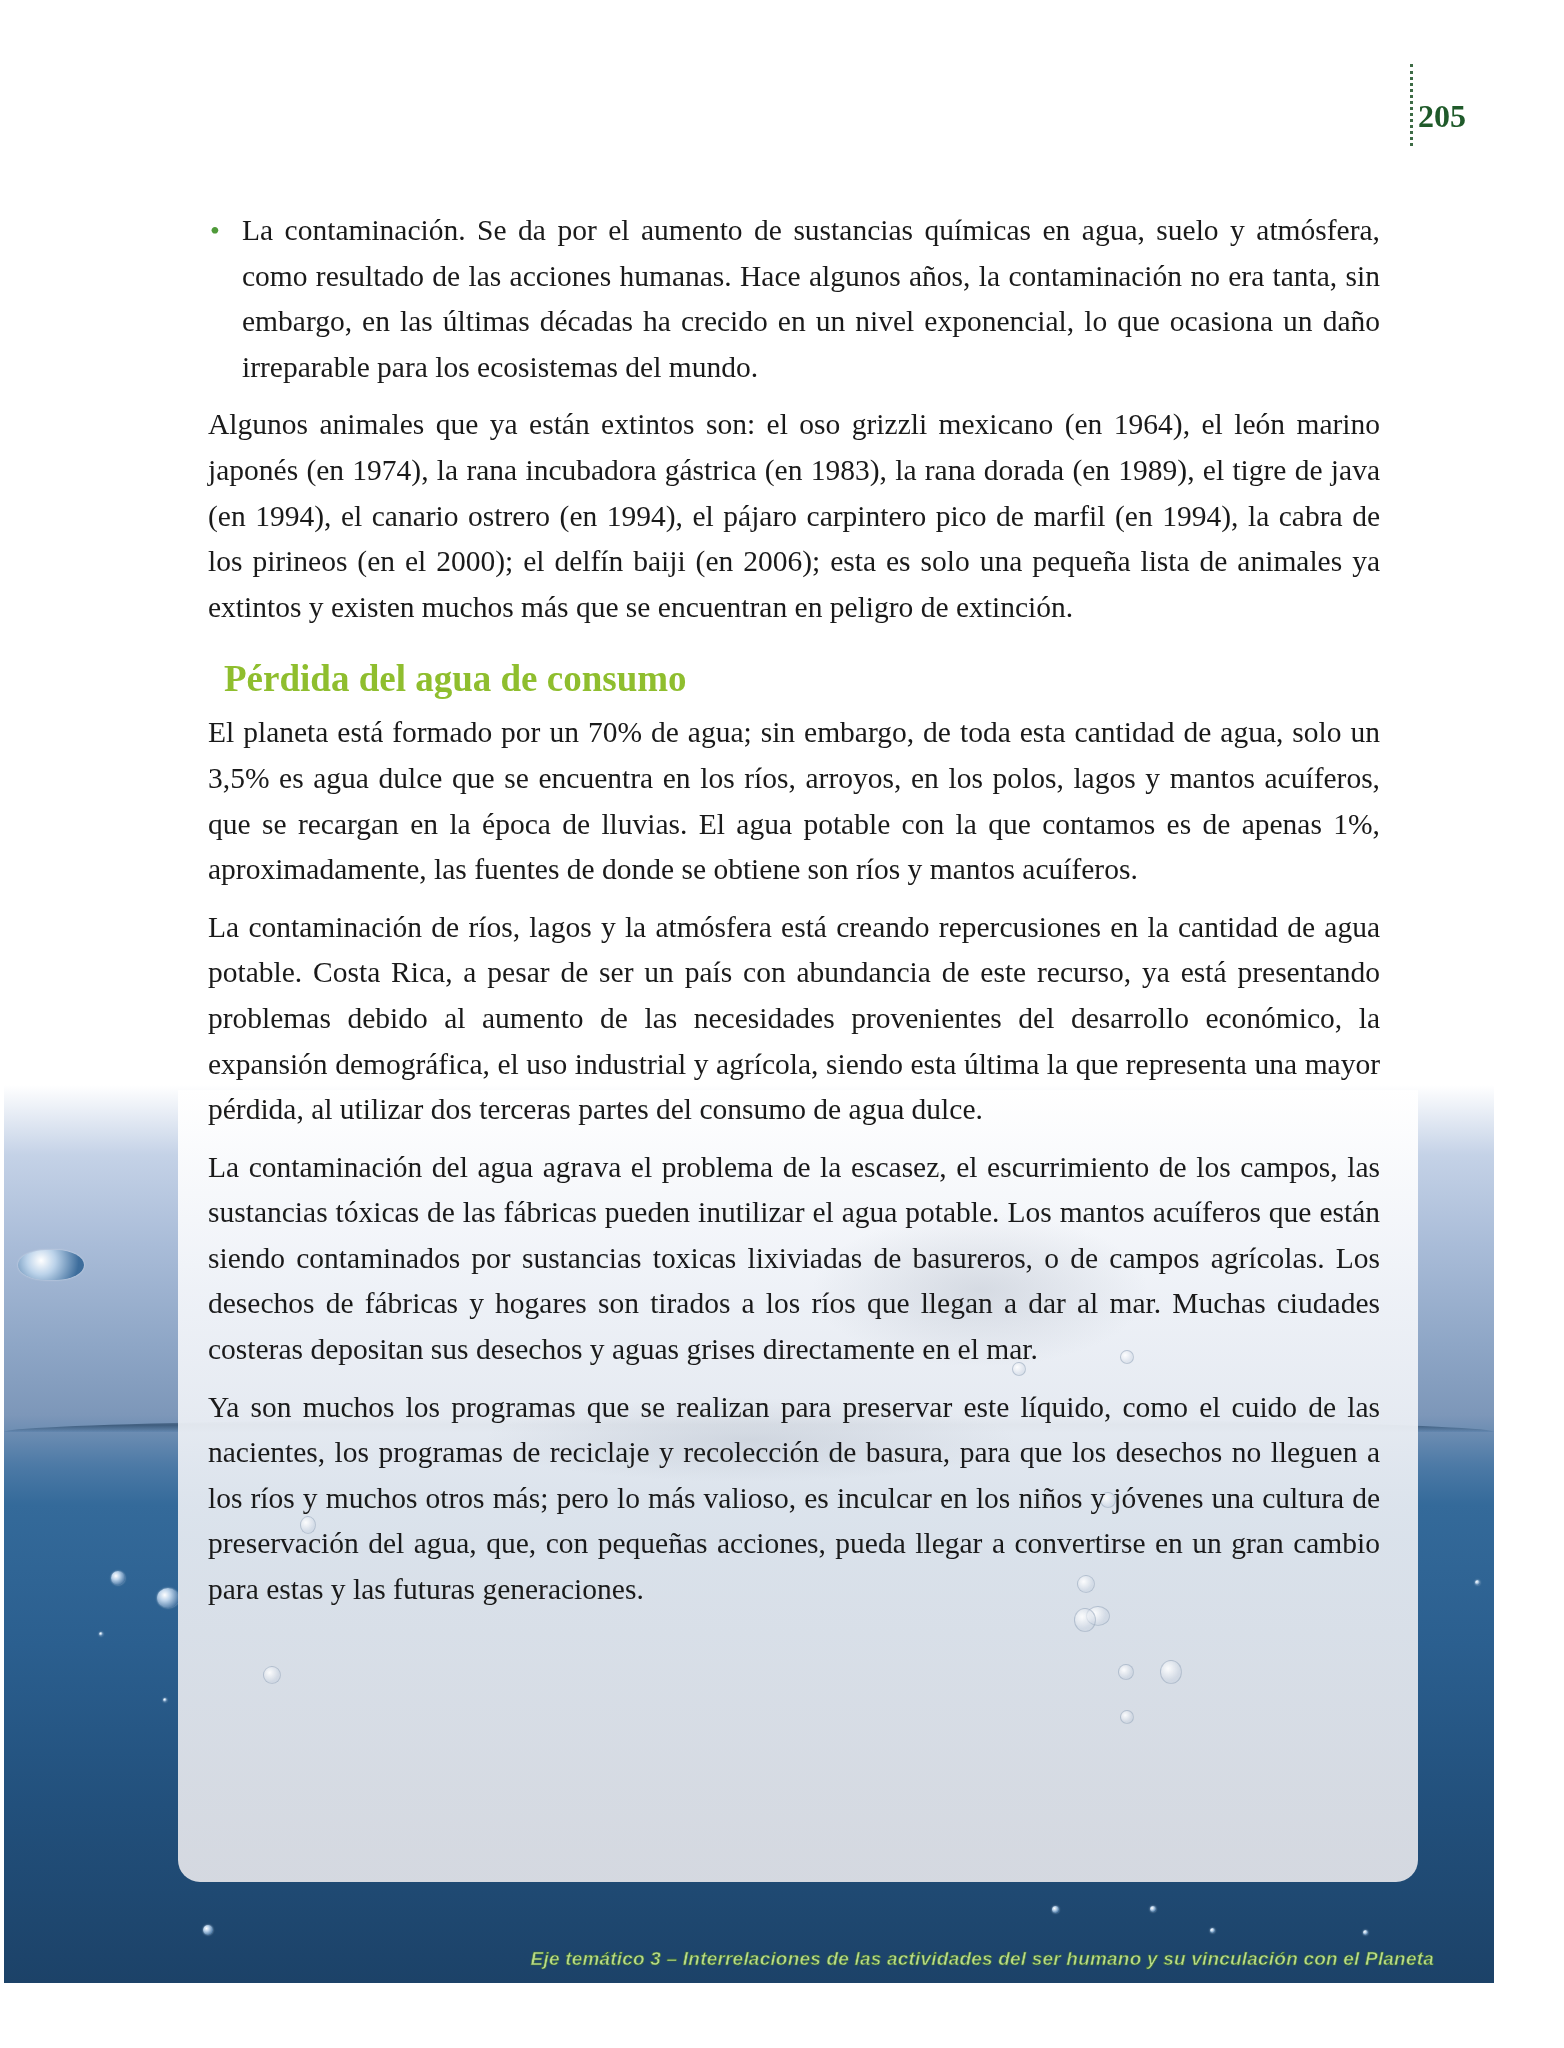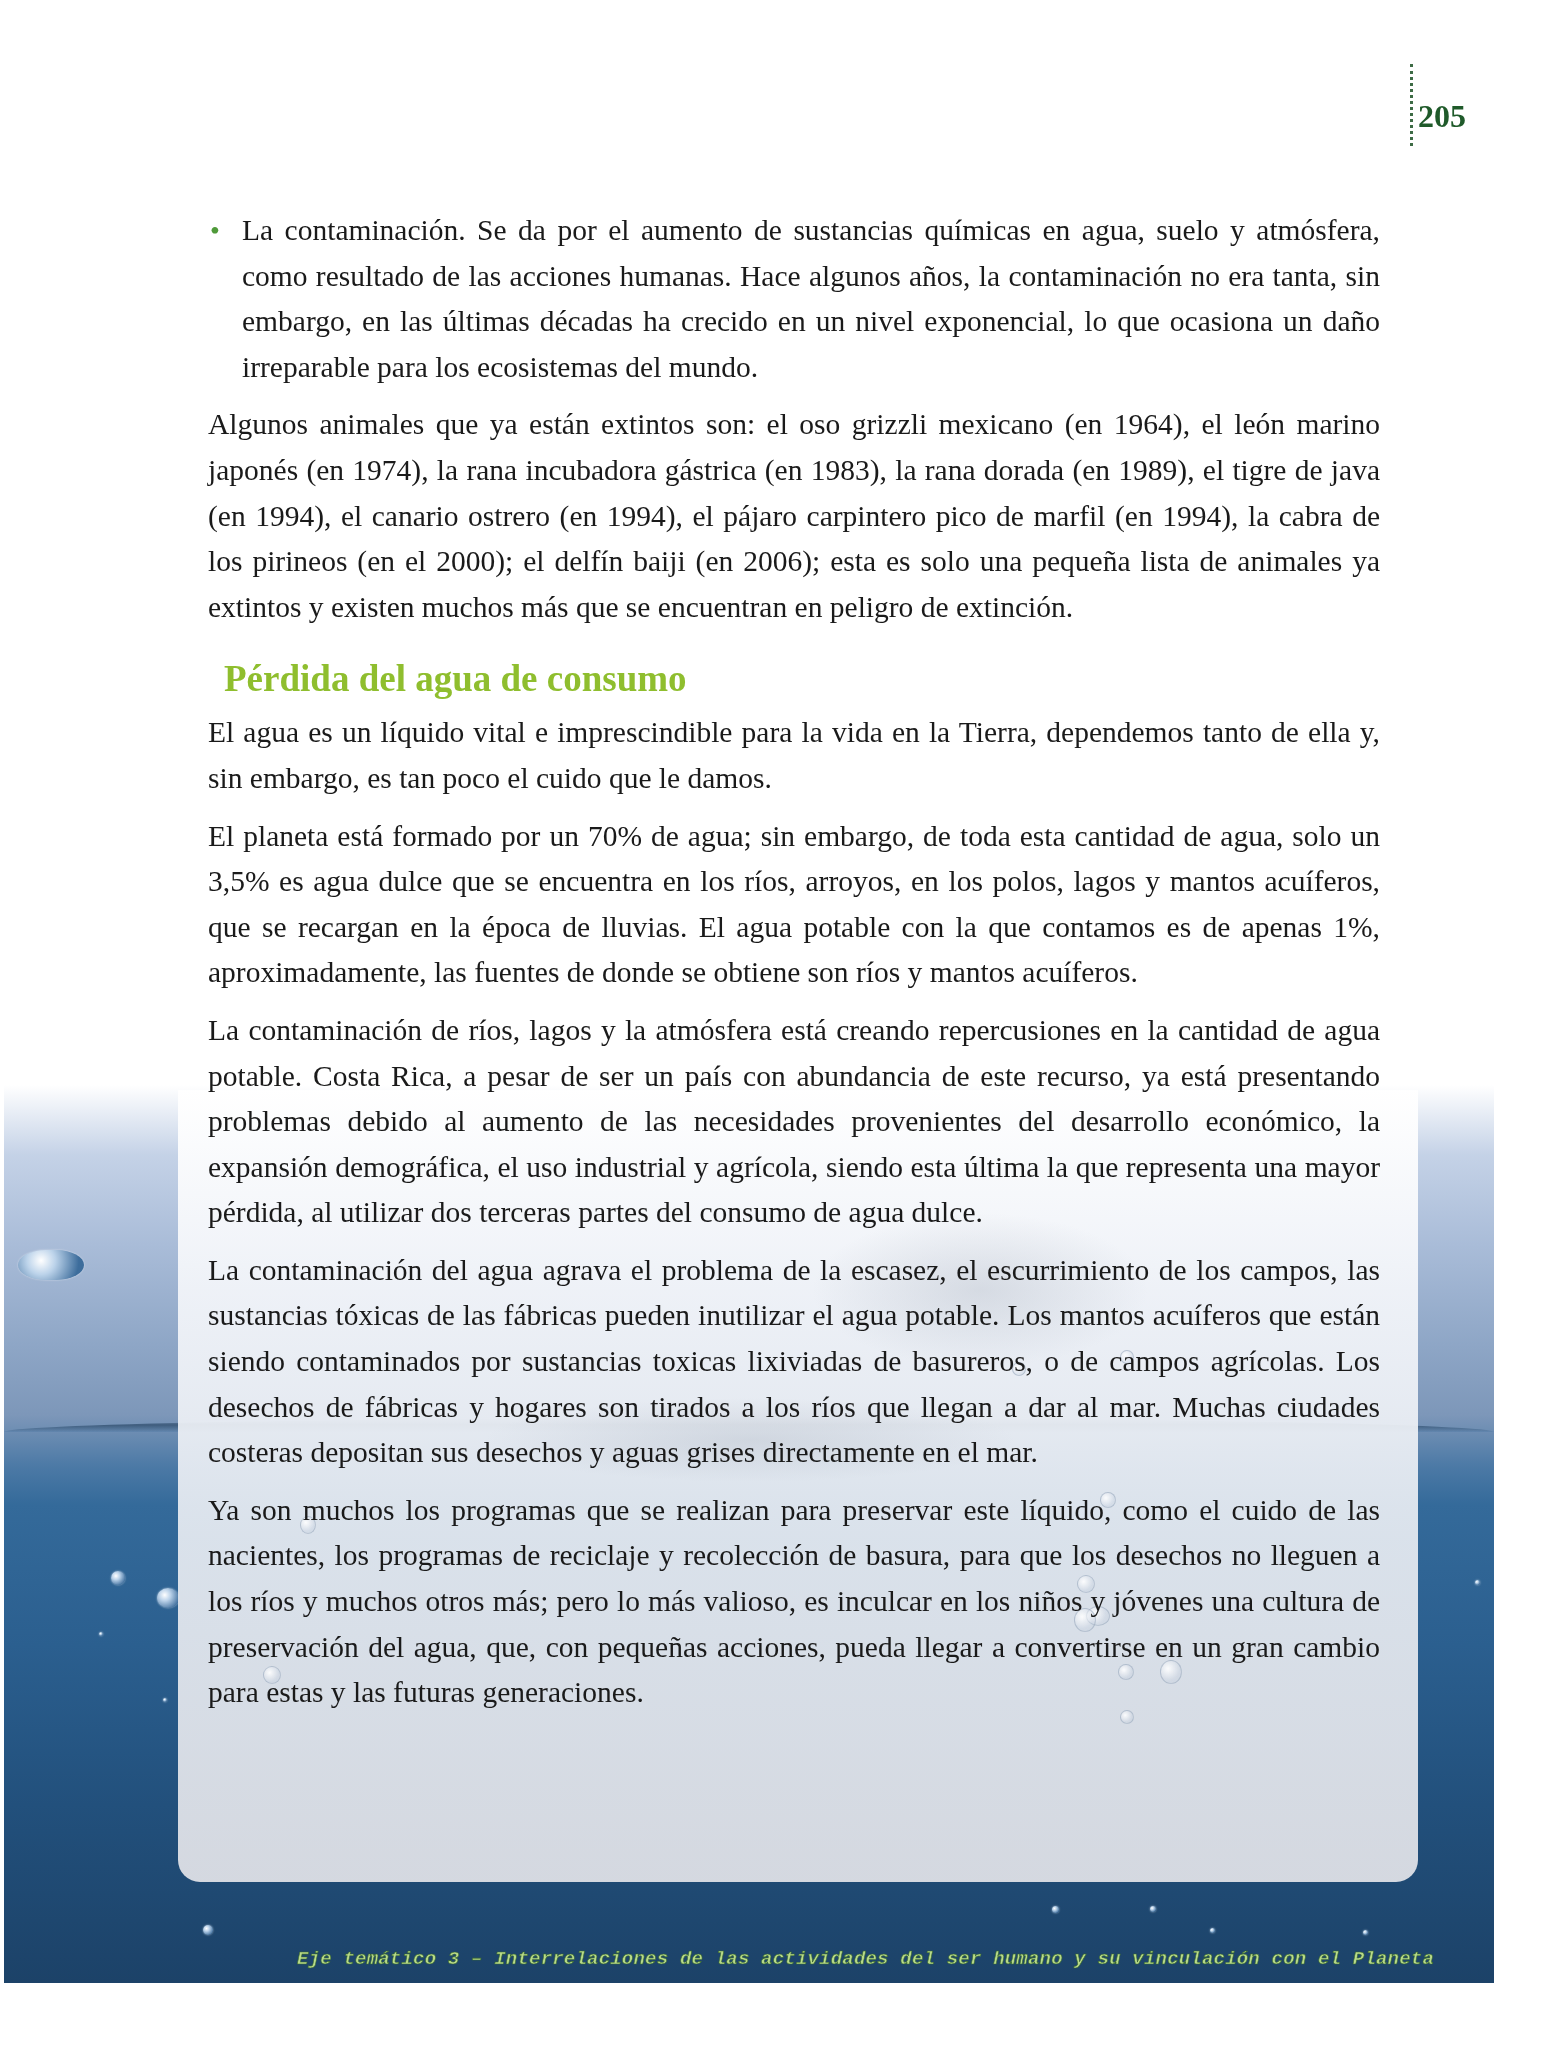--- a/index.html
+++ b/index.html
@@ -86,21 +86,21 @@
   }
   .para { margin-bottom: 12px !important; }
   .section-heading {
     font-size: 37px; font-weight: bold; color: #8fbe2e;
     margin: 26px 0 8px 16px; line-height: 46px;
   }
 
   
   .footer-text {
     position: absolute; right: 130px; top: 1948px;
-    font-family: Liberation Mono, monospace;
+    font-family: Liberation Sans, sans-serif;
     font-style: italic; font-weight: bold; font-size: 19px;
     color: #b8d98a;
     -webkit-text-stroke: 0.6px #3a6a2c;
     letter-spacing: 0.2px;
   }
 </style>
 </head>
 <body>
 
 <div class="water-bg"></div>
@@ -139,20 +139,19 @@
 <div class="content">
   <p class="bullet-item">
     <span class="bullet-dot">•</span>
     <span>La contaminación. Se da por el aumento de sustancias químicas en agua, suelo y atmósfera, como resultado de las acciones humanas. Hace algunos años, la contaminación no era tanta, sin embargo, en las últimas décadas ha crecido en un nivel exponencial, lo que  ocasiona un daño irreparable para los ecosistemas del mundo.</span>
   </p>
 
   <p class="para">Algunos animales que ya están extintos son: el oso grizzli mexicano (en 1964), el león marino japonés (en 1974), la rana incubadora gástrica (en 1983), la rana dorada (en 1989), el tigre de java (en 1994), el canario ostrero (en 1994), el pájaro carpintero pico de marfil (en 1994), la cabra de los pirineos (en el 2000); el delfín baiji (en 2006); esta es solo una pequeña lista de animales ya extintos y existen muchos más que se encuentran en peligro de extinción.</p>
 
   <h2 class="section-heading">Pérdida del agua de consumo</h2>
 
-  <p class="para">El agua es un líquido vital e imprescindible para la vida en la Tierra, dependemos tanto de ella y, sin embargo, es tan poco el cuido que le damos.</p>
   <p class="para">El planeta está formado por un 70% de agua; sin embargo, de toda esta cantidad de agua, solo un 3,5% es agua dulce que se encuentra en los ríos, arroyos, en  los polos, lagos y mantos acuíferos, que se recargan en la época de lluvias.  El agua potable con la que contamos es de apenas 1%, aproximadamente, las fuentes de donde se obtiene son ríos y mantos acuíferos.</p>
   <p class="para">La contaminación de ríos, lagos y la atmósfera está creando repercusiones en la cantidad de agua potable. Costa Rica, a pesar de ser un país con abundancia de este recurso, ya está presentando problemas debido al aumento de las necesidades provenientes del desarrollo económico, la expansión demográfica, el uso industrial y agrícola, siendo esta última la que representa una mayor pérdida, al utilizar dos terceras partes del consumo de agua dulce.</p>
   <p class="para">La contaminación del agua agrava el problema de la escasez, el escurrimiento de los campos, las sustancias tóxicas de las fábricas pueden inutilizar el agua potable. Los mantos acuíferos que están siendo contaminados por sustancias toxicas lixiviadas de basureros, o de campos agrícolas. Los desechos de fábricas y hogares son tirados a los ríos que llegan a dar al mar. Muchas ciudades costeras depositan sus desechos y aguas grises directamente en el mar.</p>
   <p class="para">Ya son muchos los programas que se realizan para preservar este líquido, como el cuido de las nacientes, los programas de reciclaje y recolección de basura, para que los desechos no lleguen a los ríos y muchos otros más; pero lo más valioso, es inculcar en los niños y jóvenes una cultura de preservación del agua, que, con pequeñas acciones, pueda llegar a convertirse en un gran cambio para estas y las futuras generaciones.</p>
 </div>
 
 <div class="footer-text">Eje temático 3 – Interrelaciones de las actividades del ser humano y su vinculación con el Planeta</div>
 
 </body></html>

